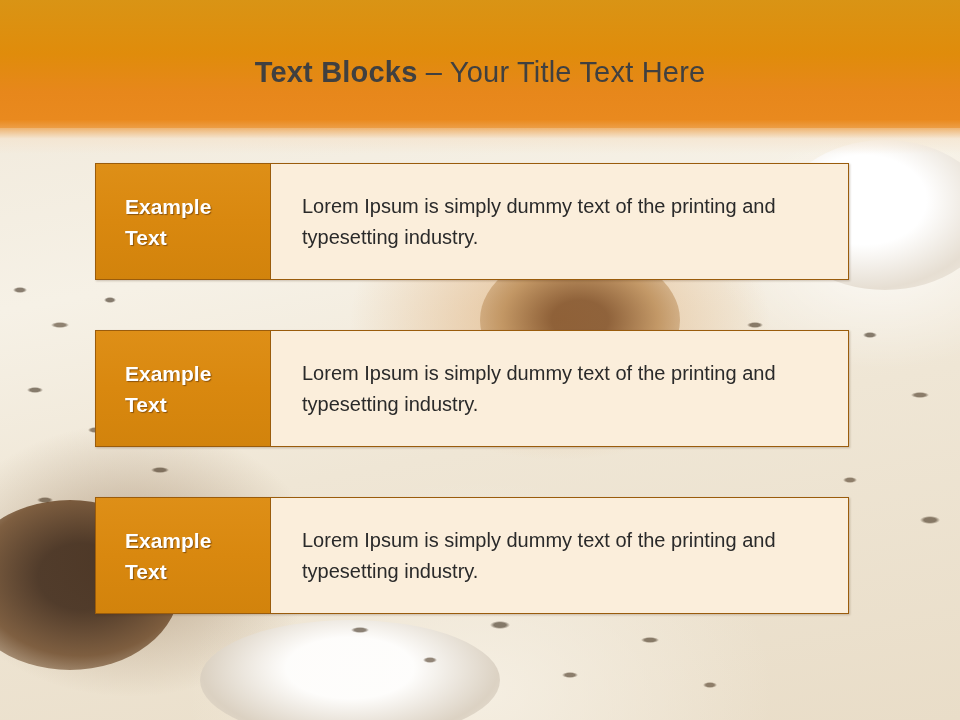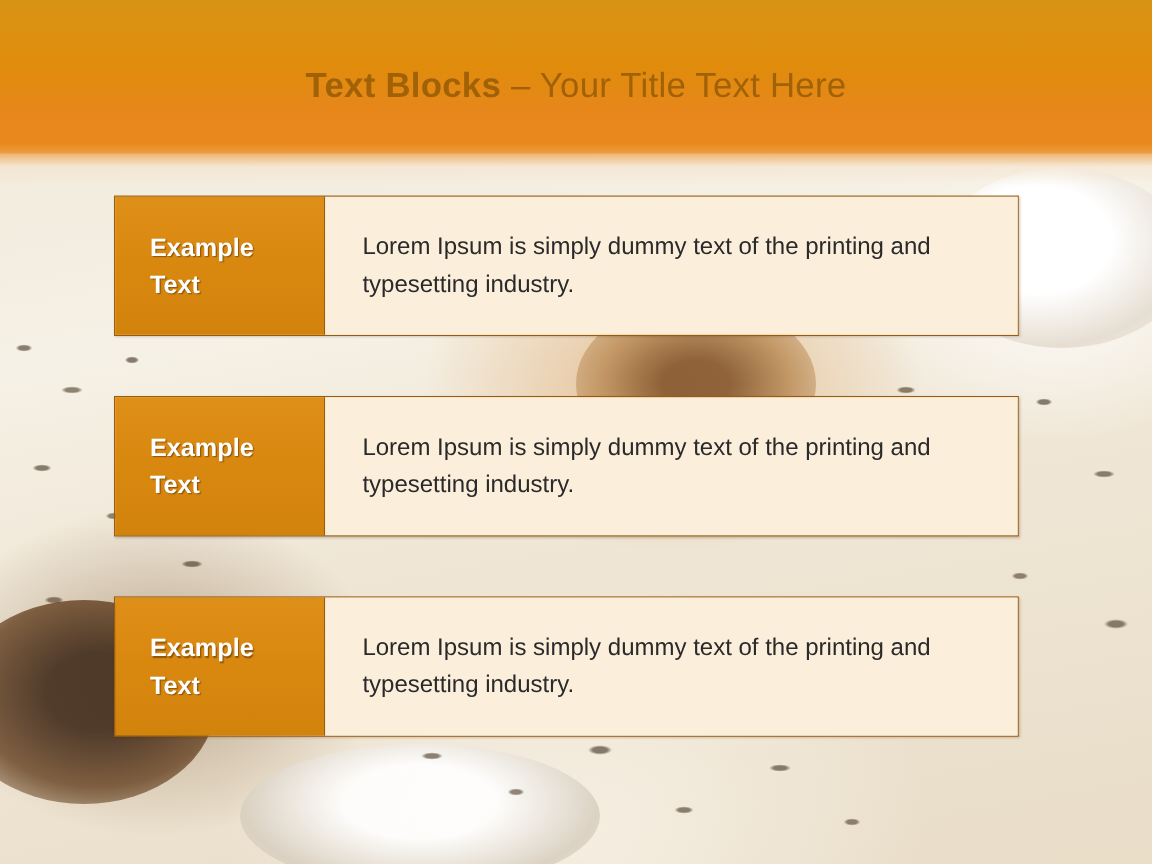--- a/index.html
+++ b/index.html
@@ -114,21 +114,21 @@
     width: 960px;
     height: 34px;
     background: linear-gradient(180deg, rgba(234,138,31,0.95) 0%, rgba(245,225,200,0.55) 55%, rgba(246,240,228,0) 100%);
   }
   .title {
     position: absolute;
     left: 0; top: 56px;
     width: 960px;
     text-align: center;
     font-size: 29px;
-    color: #a16207;
+    color: #404040;
     letter-spacing: 0.2px;
     white-space: nowrap;
   }
   .title .strong { font-weight: bold; }
   .title .light  { font-weight: normal; }
 
   
   .block {
     position: absolute;
     left: 95px;

